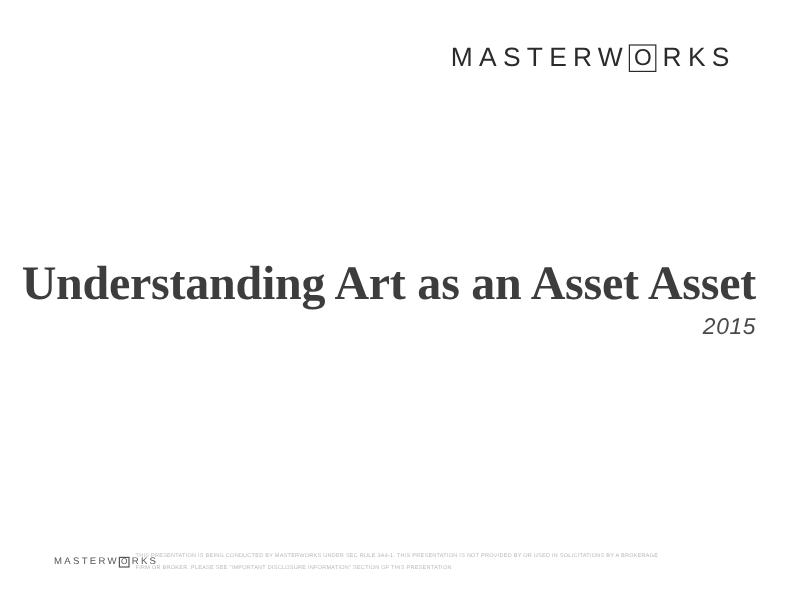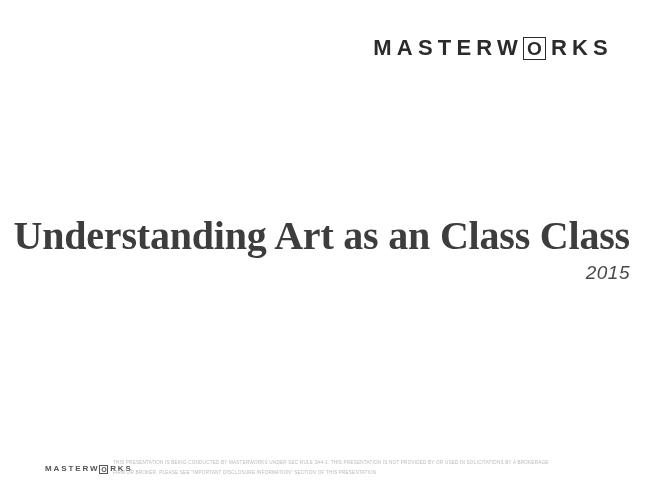--- a/index.html
+++ b/index.html
@@ -35,21 +35,21 @@
     padding-right: 57px;
     box-sizing: border-box;
   }
 
   .wordmark {
     display: inline-flex;
     align-items: center;
     white-space: nowrap;
     color: #2b2b2b;
     font-family: "Liberation Sans", sans-serif;
-    font-weight: 700;
+    font-weight: 400;
     line-height: 1;
     user-select: none;
     justify-content: center;
   }
 
   .wordmark .wm-part {
     display: inline-block;
   }
 
   .wordmark .wm-boxed {
@@ -163,21 +163,21 @@
 
   <div class="header">
     <div class="wordmark big">
       <span class="wm-part">MASTERW</span>
       <span class="wm-boxed">O</span>
       <span class="wm-part">RKS</span>
     </div>
   </div>
 
   <div class="title-block">
-    <h1 class="slide-title">Understanding Art as an Class Class</h1>
+    <h1 class="slide-title">Understanding Art as an Asset Asset</h1>
     <div class="slide-subtitle">2015</div>
   </div>
 
   <div class="footer">
     <div class="footer-logo">
       <div class="wordmark small">
         <span class="wm-part">MASTERW</span>
         <span class="wm-boxed">O</span>
         <span class="wm-part">RKS</span>
       </div>

